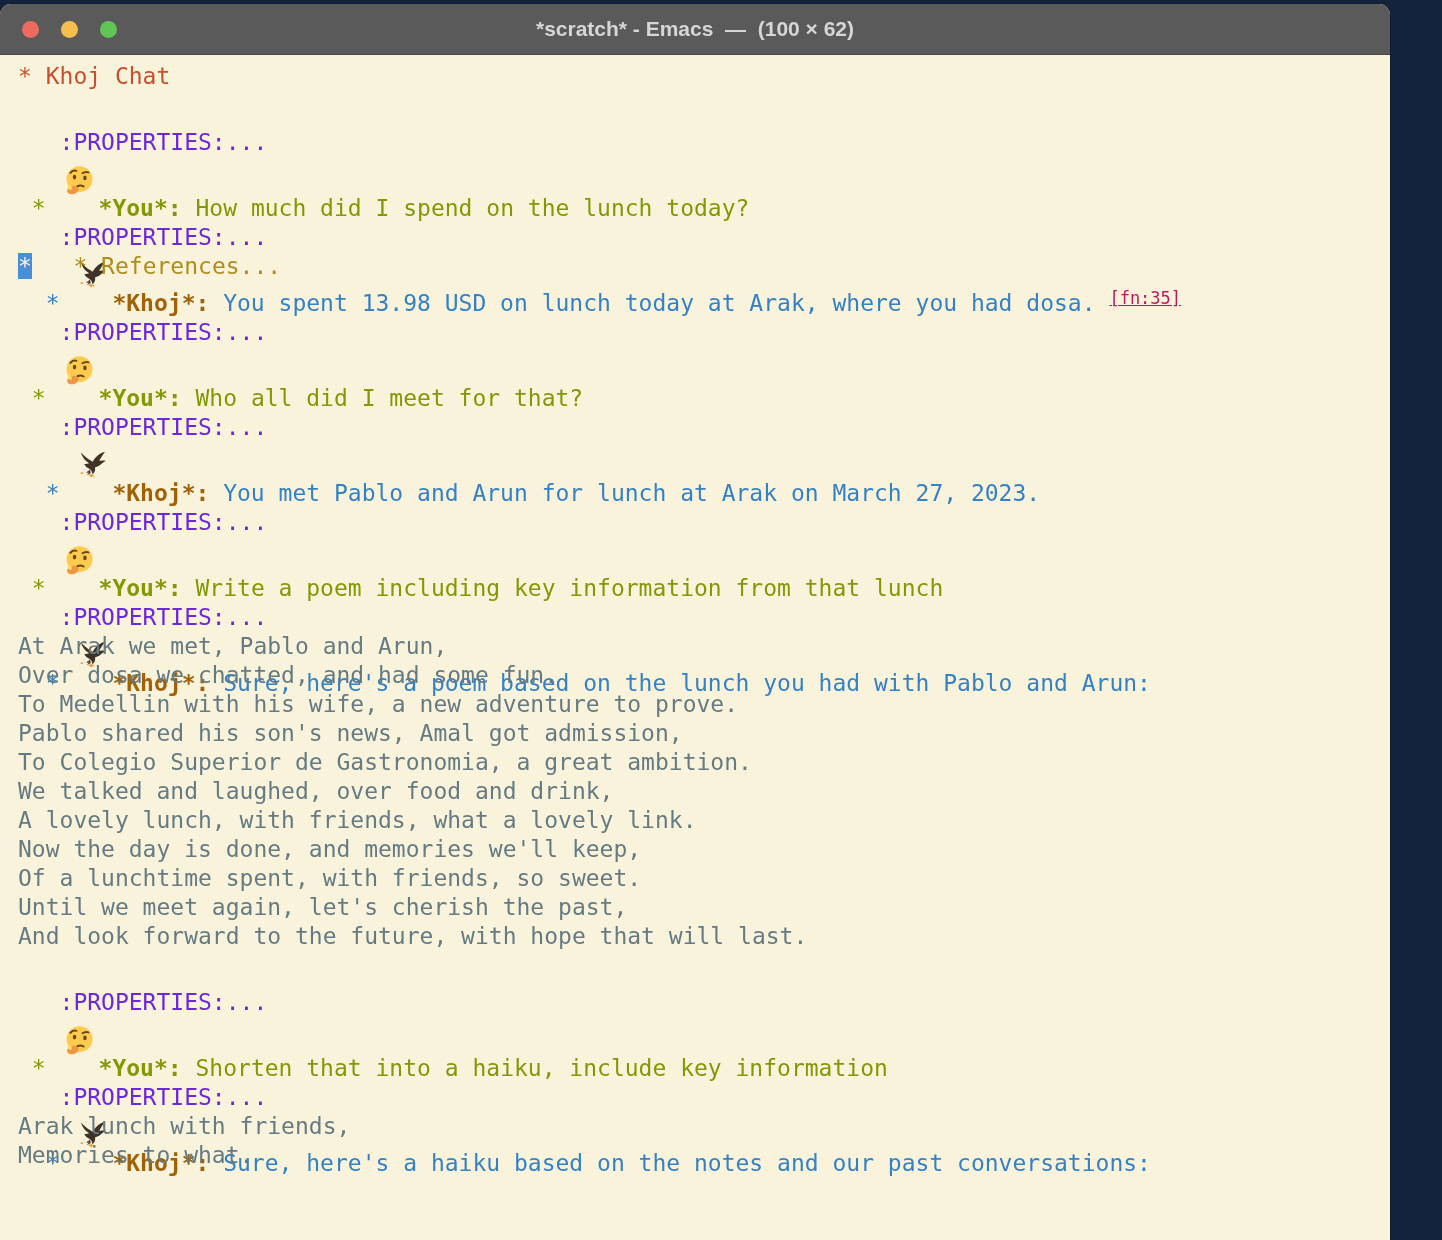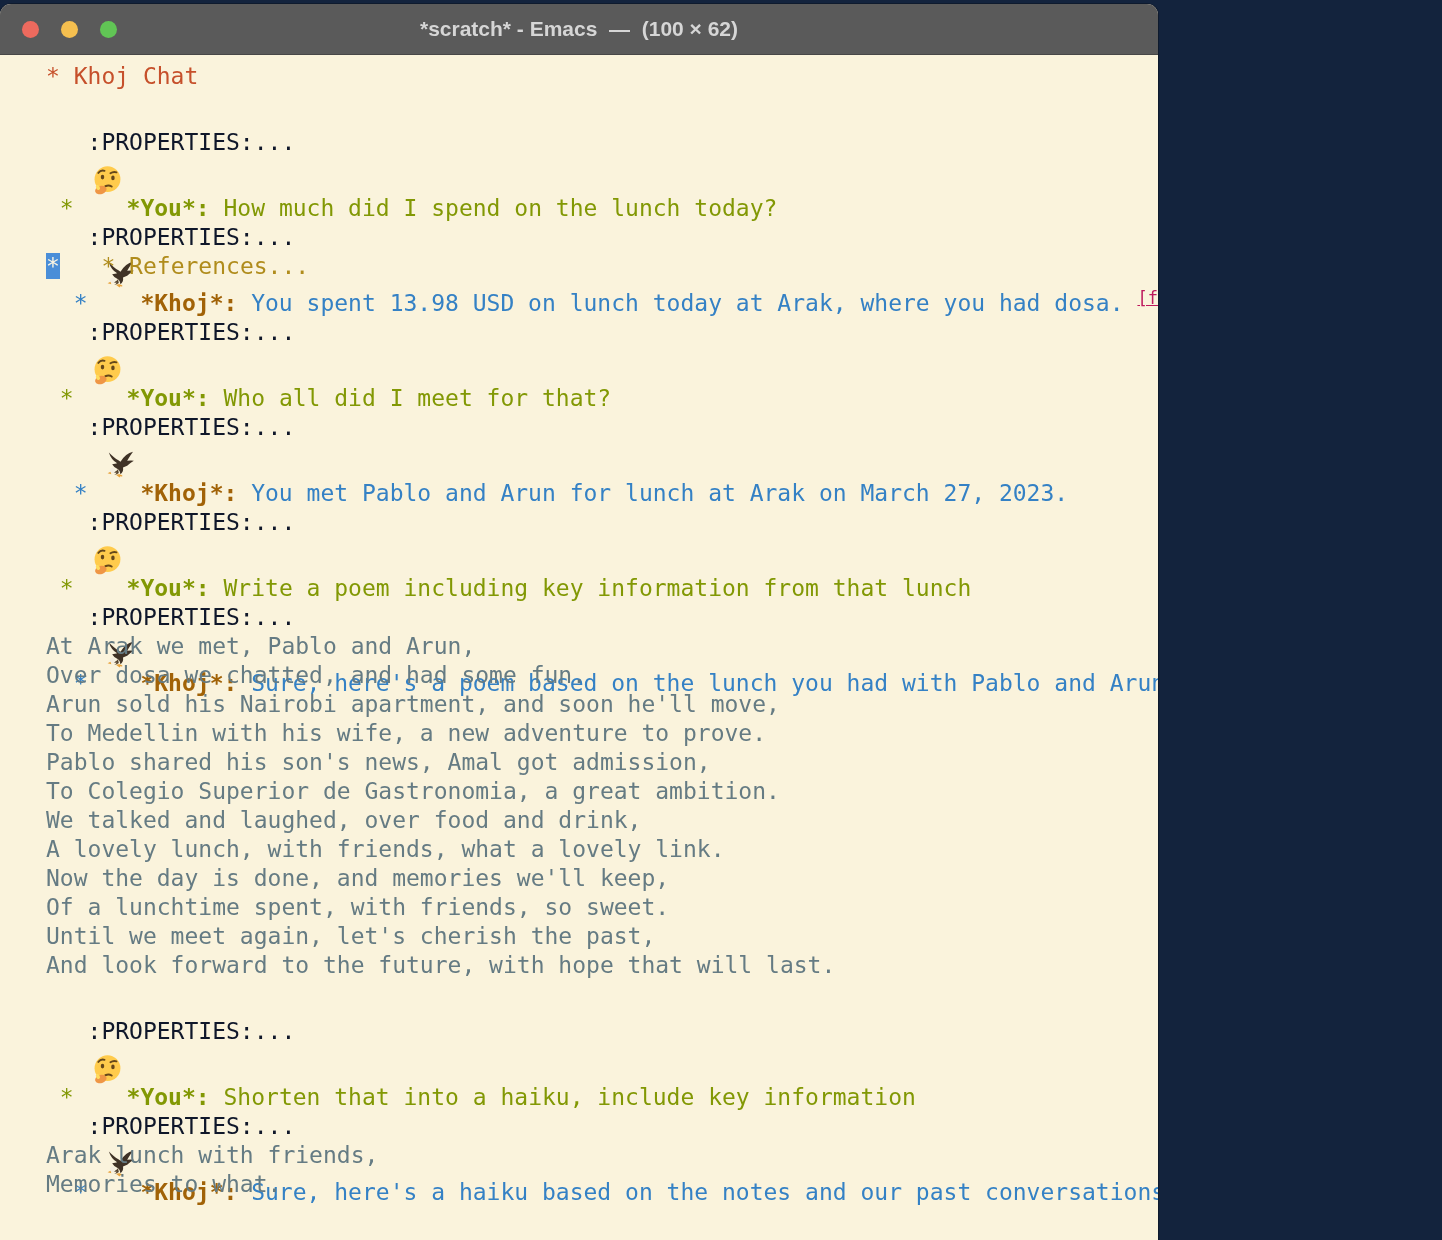--- a/index.html
+++ b/index.html
@@ -4,21 +4,21 @@
 <style>
   * { box-sizing: border-box; }
   html, body { margin: 0; padding: 0; }
   body {
     width: 1442px; height: 1240px;
     background: #13233d;
     overflow: hidden;
     font-family: "DejaVu Sans Mono", "Liberation Mono", monospace;
   }
   .window {
-    position: absolute; top: 4px; left: 0; width: 1158px; height: 1236px;
+    position: absolute; top: 4px; left: 0; width: 1390px; height: 1236px;
     border-radius: 11px 11px 0 0;
     overflow: hidden;
     background: #faf3dc;
     box-shadow: 0 0 0 1px rgba(0,0,0,0.25);
   }
   .titlebar {
     height: 51px;
     background: #5a5a5a;
     border-bottom: 1px solid #474747;
     position: relative;
@@ -32,30 +32,29 @@
   .title {
     color: #d6d6d6;
     font-family: "Liberation Sans", sans-serif;
     font-weight: bold; font-size: 21px;
     white-space: pre;
   }
   .buffer {
     padding: 7px 0 0 18px;
     font-size: 23px;
     cursor: text;
-    margin-left: 28px;
   }
   .line { white-space: pre; height: 29px; line-height: 29px; }
   .line.tall { height: 37px; line-height: 37px; }
   .seg-title    { color: #c6502b; }
   .seg-you      { color: #829804; }
   .seg-youBold  { color: #829804; font-weight: bold; }
   .seg-khoj     { color: #3481c5; }
   .seg-khojBold { color: #a16207; font-weight: bold; }
-  .seg-prop     { color: #0f172a; text-align: center; }
+  .seg-prop     { color: #6d28d9; text-align: center; }
   .seg-body     { color: #657b83; }
   .seg-refs     { color: #b08c1c; }
   .seg-plain    { color: #657b83; }
   .seg-fn       { color: #be185d; font-size: 17px; text-decoration: underline; vertical-align: 7px; cursor: pointer; }
   .seg-cursor   { background: #4a8ed8; color: #fdf6e3; }
   .emoji { display: inline-block; width: 31px; height: 30px; vertical-align: -5px; margin: 0 4px; }
   .emoji svg { width: 100%; height: 100%; display: block; }
 </style>
 </head>
 <body>
@@ -140,21 +139,20 @@
     <path d="M4 3 Q11 10 15 12 L18 14 Q24 4 33 2 Q28 9 26 13 Q31 12 34 13 Q29 16 26 19 L21 21 Q22 26 18 29 Q18 25 15 23 Q10 21 8 17 Q12 17 14 16 Q7 12 4 3 Z" fill="#3f3226"></path>
     <path d="M15 23 Q13 26 9 27 Q12 27.5 13.5 27 Q12.5 29 10.5 30 Q14 29.5 16 27.5 Z" fill="#55442f"></path>
     <circle cx="8.5" cy="24.5" r="3.2" fill="#f3ede0"></circle>
     <path d="M6 26 L2.5 28 L7 29 Z" fill="#e8a33d"></path>
     <path d="M14 30 l3 2 M16 29.5 l3.4 1.6" stroke="#e8a33d" stroke-width="1.6" stroke-linecap="round"></path>
   </svg>
 </span><span class="seg-khojBold">*Khoj*:</span><span class="seg-khoj"> Sure, here's a poem based on the lunch you had with Pablo and Arun:</span></div>
       <div class="line"><span class="seg-prop">   :PROPERTIES:...</span></div>
       <div class="line"><span class="seg-body">At Arak we met, Pablo and Arun,</span></div>
       <div class="line"><span class="seg-body">Over dosa we chatted, and had some fun.</span></div>
-      <div class="line"><span class="seg-body">Arun sold his Nairobi apartment, and soon he'll move,</span></div>
       <div class="line"><span class="seg-body">To Medellin with his wife, a new adventure to prove.</span></div>
       <div class="line"><span class="seg-body">Pablo shared his son's news, Amal got admission,</span></div>
       <div class="line"><span class="seg-body">To Colegio Superior de Gastronomia, a great ambition.</span></div>
       <div class="line"><span class="seg-body">We talked and laughed, over food and drink,</span></div>
       <div class="line"><span class="seg-body">A lovely lunch, with friends, what a lovely link.</span></div>
       <div class="line"><span class="seg-body">Now the day is done, and memories we'll keep,</span></div>
       <div class="line"><span class="seg-body">Of a lunchtime spent, with friends, so sweet.</span></div>
       <div class="line"><span class="seg-body">Until we meet again, let's cherish the past,</span></div>
       <div class="line"><span class="seg-body">And look forward to the future, with hope that will last.</span></div>
       <div class="line tall"><span class="seg-you"> * </span><span class="emoji">

